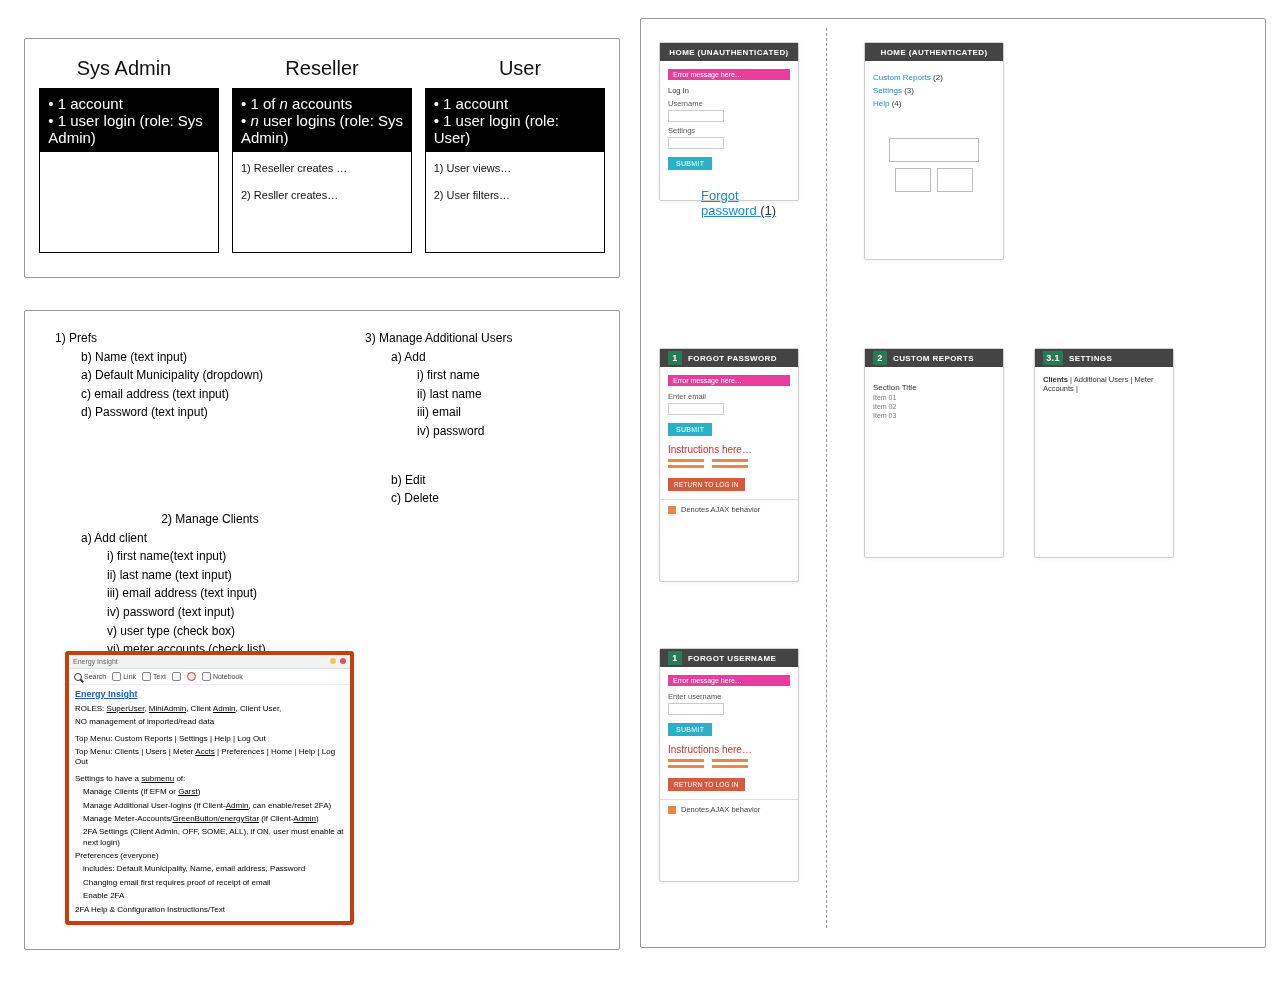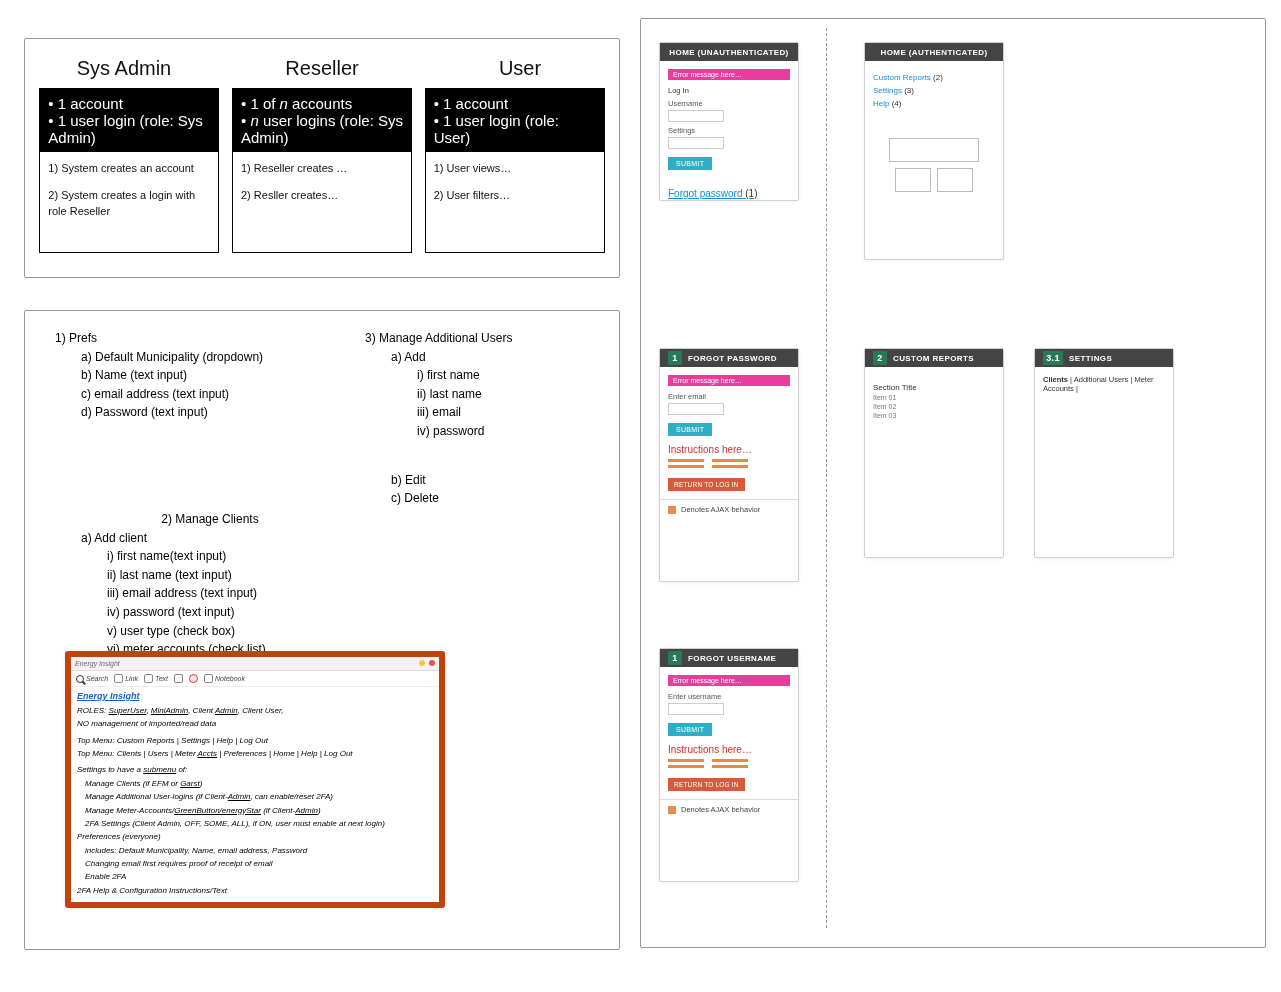--- a/index.html
+++ b/index.html
@@ -82,28 +82,27 @@
     .lvl1 { margin-left: 0; }
     .lvl2 { margin-left: 26px; }
     .lvl3 { margin-left: 52px; }
     .mt { margin-top: 24px; text-align: center; }
 
     
     .notes-panel {
       position: absolute;
       left: 64px;
       top: 650px;
-      width: 380px;
-      border: 6px solid #c2410c;
+      width: 289px;
+      border: 4px solid #c2410c;
       border-radius: 3px;
       box-shadow: 0 0 4px rgba(0,0,0,0.08);
       background: #fff;
       font-size: 8px;
       line-height: 1.3;
-      font-style: italic;
     }
     .notes-titlebar {
       background: #f3f3f3;
       border-bottom: 1px solid #ddd;
       height: 14px;
       display: flex;
       align-items: center;
       justify-content: space-between;
       padding: 0 4px;
       font-size: 7px;
@@ -235,21 +234,21 @@
     }
     .wbtn {
       display: inline-block;
       background: #2db0c5;
       color: #fff;
       font-size: 7px;
       padding: 3px 8px;
       margin-top: 8px;
       letter-spacing: 0.3px;
     }
-    .wlink { color: #1b8bd1; font-size: 10px; text-decoration: underline; margin-top:8px; display:inline-block;}
+    .wlink { color: #1b8bd1; font-size: 13px; text-decoration: underline; margin-top:8px; display:inline-block;margin-left:33px;}
     .wlink .n { color: #333; text-decoration: none; }
     .redlink { color: #cc3333; font-size: 10px; margin-top:8px; display:block;}
     .instr-bars { margin-top: 4px; }
     .instr-bars .row { display:flex; gap:8px; margin-top:3px;}
     .instr-bars .bar { height:3px; background:#e8894a; width:36px; }
     .retbtn {
       display:inline-block;
       background:#d85a3d;
       color:#fff;
       font-size:6.5px;
@@ -306,24 +305,20 @@
     <div class="role-header">User</div>
   </div>
 
   <div class="role-boxes">
 
     <div class="role-box">
       <div class="role-box-head">
         <span class="li">• 1 account</span>
         <span class="li">• 1 user login (role: Sys Admin)</span>
       </div>
-      <div class="role-box-body">
-        <p>1) System creates an account</p>
-        <p>2) System creates a login with role Reseller</p>
-      </div>
     </div>
 
     <div class="role-box">
       <div class="role-box-head">
         <span class="li"><span>• 1 of </span><span class="ital">n</span><span> accounts</span></span>
         <span class="li"><span>• </span><span class="ital">n</span><span> user logins (role: Sys Admin)</span></span>
       </div>
       <div class="role-box-body">
         <p>1) Reseller creates …</p>
         <p>2) Resller creates…</p>
@@ -340,22 +335,22 @@
         <p>2) User filters…</p>
       </div>
     </div>
   </div>
 </div>
 
 <div class="outline-container">
   <div class="outline-row">
     <div class="outline-col-left">
       <div class="lvl1">1) Prefs</div>
+      <div class="lvl2">b) Name (text input)</div>
       <div class="lvl2">a) Default Municipality (dropdown)</div>
-      <div class="lvl2">b) Name (text input)</div>
       <div class="lvl2">c) email address (text input)</div>
       <div class="lvl2">d) Password (text input)</div>
 
       <div class="lvl1 mt" style="margin-top:88px">2) Manage Clients</div>
       <div class="lvl2">a) Add client</div>
       <div class="lvl3">i)  first name(text input)</div>
       <div class="lvl3">ii) last name (text input)</div>
       <div class="lvl3">iii) email address (text input)</div>
       <div class="lvl3">iv) password (text input)</div>
       <div class="lvl3">v) user type (check box)</div>

